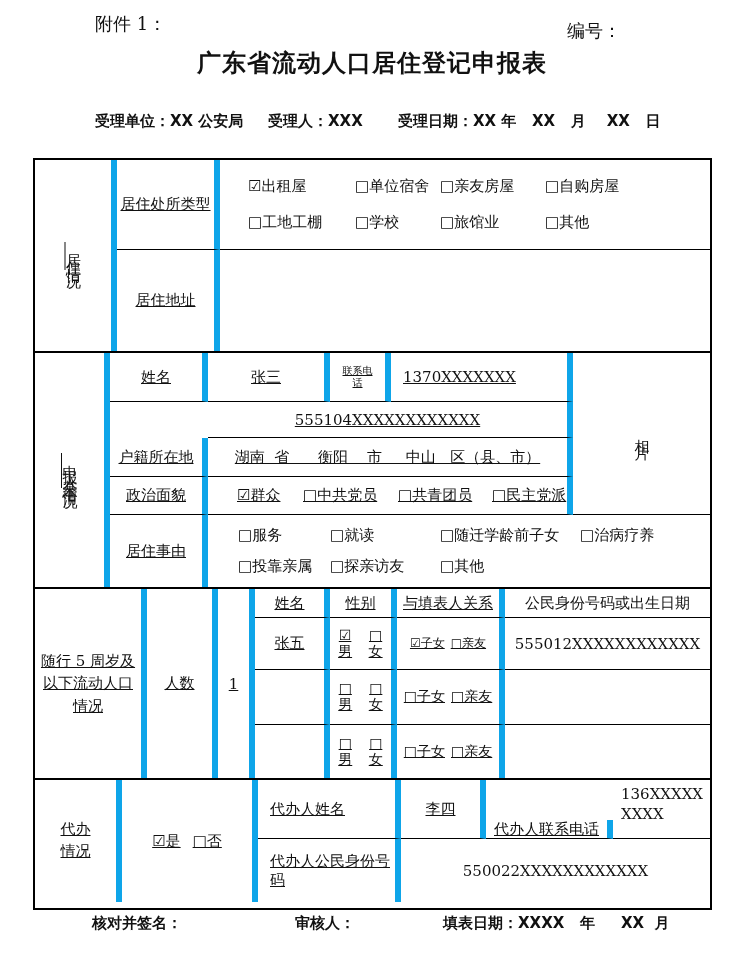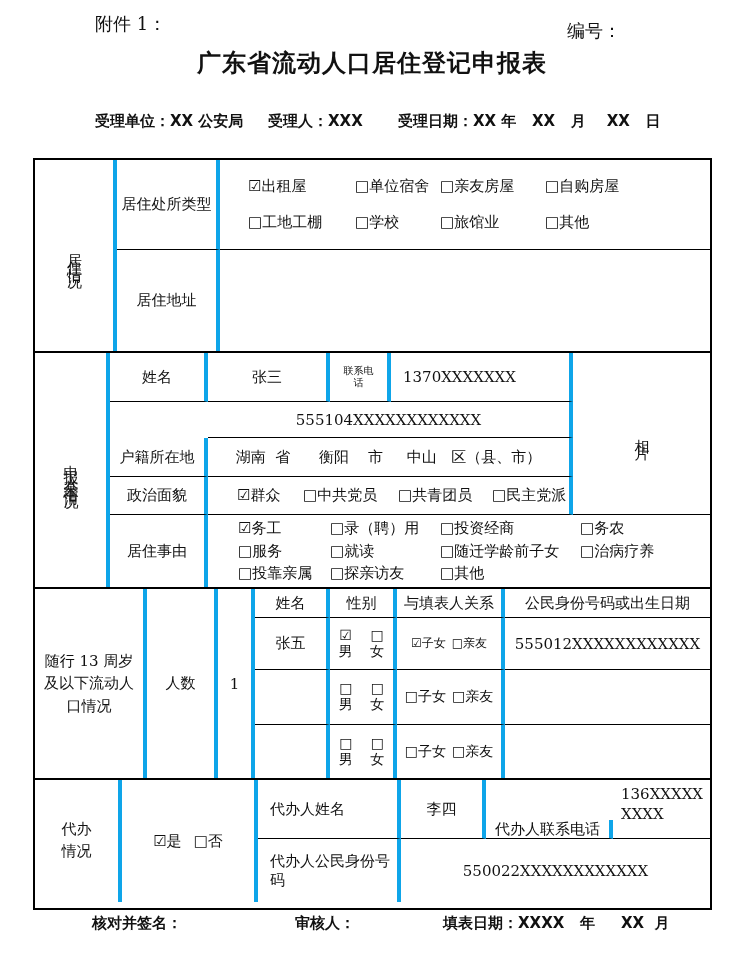--- a/index.html
+++ b/index.html
@@ -29,21 +29,21 @@
   .sec1 { grid-template-columns: 82px 103px 1fr; grid-template-rows: 90px 1fr; height: 191px; }
   .sec2 { grid-template-columns: 75px 98px 122px 61px 182px 1fr;
           grid-template-rows: 49px 36px 39px 38px 1fr; height: 236px; border-top: 2px solid #000; }
   .sec3 { grid-template-columns: 112px 71px 37px 75px 67px 108px 1fr;
           grid-template-rows: 29px 52px 55px 1fr; height: 191px; border-top: 2px solid #000; }
   .sec4 { grid-template-columns: 87px 136px 143px 85px 127px 1fr;
           grid-template-rows: 59px 1fr; height: 124px; border-top: 2px solid #000; }
 
   .c { display: flex; align-items: center; justify-content: center; text-align: center; }
   .l { justify-content: flex-start; text-align: left; }
-  .br { border-right: 4px solid #0ea5e9; }
+  .br { border-right: 6px solid #0ea5e9; text-decoration: underline; }
   .bb { border-bottom: 1px solid #000; }
 
   .vert { writing-mode: vertical-lr; text-orientation: upright; letter-spacing: 7px; line-height: 1; }
 
   
   .type-cell { display: flex; flex-direction: column; justify-content: space-evenly;
                align-items: stretch; padding-left: 28px; }
   .optline1 { display: grid; grid-template-columns: 107px 85px 105px auto; }
   .addr-cell { display: flex; align-items: flex-start; padding: 8px 0 0 28px; }
   .addr-col { display: flex; flex-direction: column; }
@@ -131,41 +131,35 @@
       <div class="br bb pol-cell" style="grid-row:4;grid-column:3/6;">
         <span class="pre">☑群众</span>
         <span class="pre">□中共党员</span>
         <span class="pre">□共青团员</span>
         <span class="pre">□民主党派</span>
       </div>
 
       <div class="c br" style="grid-row:5;grid-column:2;">居住事由</div>
       <div class="reason-cell" style="grid-row:5;grid-column:3/7;">
         <div class="reasonline">
-          <span class="pre">☑务工</span>
-          <span class="pre">□录（聘）用</span>
-          <span class="pre">□投资经商</span>
-          <span class="pre">□务农</span>
-        </div>
-        <div class="reasonline">
           <span class="pre">□服务</span>
           <span class="pre">□就读</span>
           <span class="pre">□随迁学龄前子女</span>
           <span class="pre">□治病疗养</span>
         </div>
         <div class="reasonline">
           <span class="pre">□投靠亲属</span>
           <span class="pre">□探亲访友</span>
           <span class="pre">□其他</span>
         </div>
       </div>
     </div>
 
     <div class="sec sec3">
-      <div class="c br minors-label" style="grid-row:1/5;grid-column:1;">随行 13 周岁及以下流动人口情况</div>
+      <div class="c br minors-label" style="grid-row:1/5;grid-column:1;">随行 5 周岁及以下流动人口情况</div>
       <div class="c br" style="grid-row:1/5;grid-column:2;">人数</div>
       <div class="c br" style="grid-row:1/5;grid-column:3;">1</div>
 
       <div class="c br bb hd" style="grid-row:1;grid-column:4;">姓名</div>
       <div class="c br bb hd" style="grid-row:1;grid-column:5;">性别</div>
       <div class="c br bb hd" style="grid-row:1;grid-column:6;">与填表人关系</div>
       <div class="c bb hd" style="grid-row:1;grid-column:7;">公民身份号码或出生日期</div>
 
       <div class="c br bb" style="grid-row:2;grid-column:4;">张五</div>
       <div class="c br bb gender-cell" style="grid-row:2;grid-column:5;font-size:14px;">

